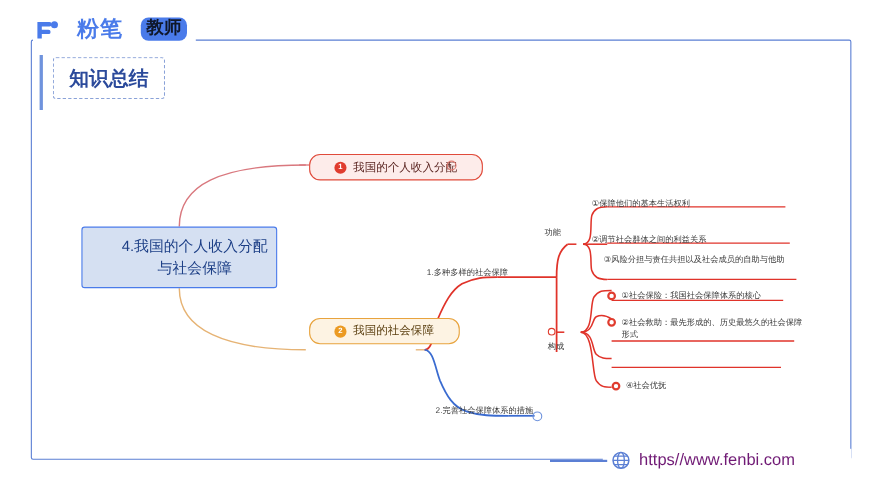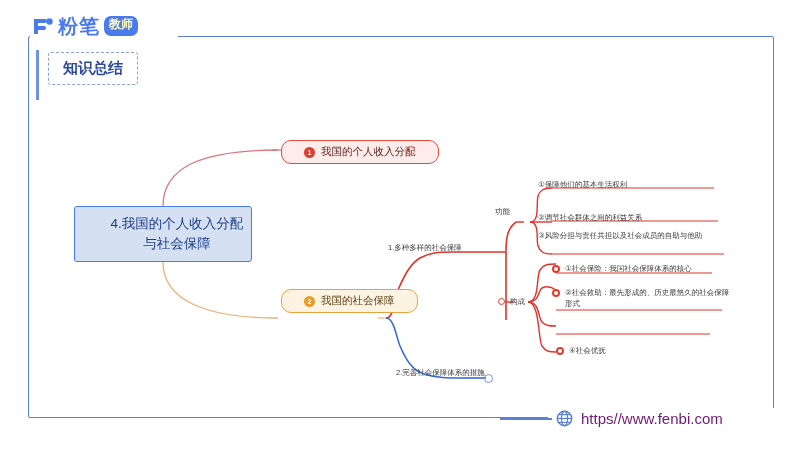--- a/index.html
+++ b/index.html
@@ -27,46 +27,46 @@
   .frame-mask {
     position: absolute;
     left: 30px; top: 26px;
     width: 148px; height: 22px;
     background: #ffffff;
   }
   
   .logo {
     position: absolute;
     left: 32px; top: 16px;
-    display: flex; gap: 4px;
+    display: flex; align-items: center; gap: 16px;
     z-index: 5;
   }
   .logo-mark {
     width: 22px; height: 20px;
     position: relative;
   }
   .logo-text {
     font-size: 20px; font-weight: bold;
     color: #4a7bea; letter-spacing: 1px;
     line-height: 1;
   }
   .logo-pill {
-    background: #4a7bea; color: #fef9c3;
-    font-size: 12px; font-weight: bold;
+    background: #4a7bea; color: #0f172a;
+    font-size: 16px; font-weight: bold;
     padding: 2px 5px 3px; border-radius: 7px;
     line-height: 1;
   }
   
   .chip {
     position: absolute;
     left: 48px; top: 52px;
     border: 1.5px dashed #8aa2d8;
     border-radius: 3px;
     padding: 6px 14px;
-    font-size: 15px; font-weight: bold;
+    font-size: 18px; font-weight: bold;
     color: #2b4a9b;
     background: #fff;
     z-index: 4;
   }
   .chip-bar {
     position: absolute;
     left: 36px; top: 50px;
     width: 3px; height: 50px;
     background: #6f93dd;
     z-index: 3;
@@ -128,20 +128,21 @@
   }
   .mini-ring-blue { border-color: #6f93dd; }
 
   
   .lbl {
     position: absolute;
     font-size: 7.5px;
     color: #3a3a3a;
     white-space: nowrap;
     line-height: 1.35;
+    text-align: center;
   }
   .lbl-wrap { white-space: normal; }
 
   .dot-lbl {
     position: absolute;
     display: flex; align-items: flex-start; gap: 5px;
     font-size: 7.5px; color: #3a3a3a;
     line-height: 1.4;
   }
   .dot {
@@ -269,21 +270,21 @@
   <div class="node branch branch-orange">
     <span class="badge badge-orange">2</span>
     <span>我国的社会保障</span>
   </div>
 
   <div class="lbl" style="left:388px; top:243px;">1.多种多样的社会保障</div>
   <div class="lbl" style="left:396px; top:368px;">2.完善社会保障体系的措施</div>
   <span class="mini-ring mini-ring-blue" style="position:absolute; left:484px; top:374px;"></span>
 
   <div class="lbl" style="left:495px; top:207px;">功能</div>
-  <div class="dot-lbl" style="left:498px; top:297px;">
+  <div class="dot-lbl" style="left:498px; top:297px;flex-direction:column;">
     <span class="dot-sm"></span>
     <span>构成</span>
   </div>
 
   <div class="lbl" style="left:538px; top:180px;">①保障他们的基本生活权利</div>
   <div class="lbl" style="left:538px; top:213px;">②调节社会群体之间的利益关系</div>
   <div class="lbl lbl-wrap" style="left:538px; top:231px; width:186px;">③风险分担与责任共担以及社会成员的自助与他助</div>
 
   <div class="dot-lbl" style="left:552px; top:288px; width:180px;">
     <span class="dot"></span>

